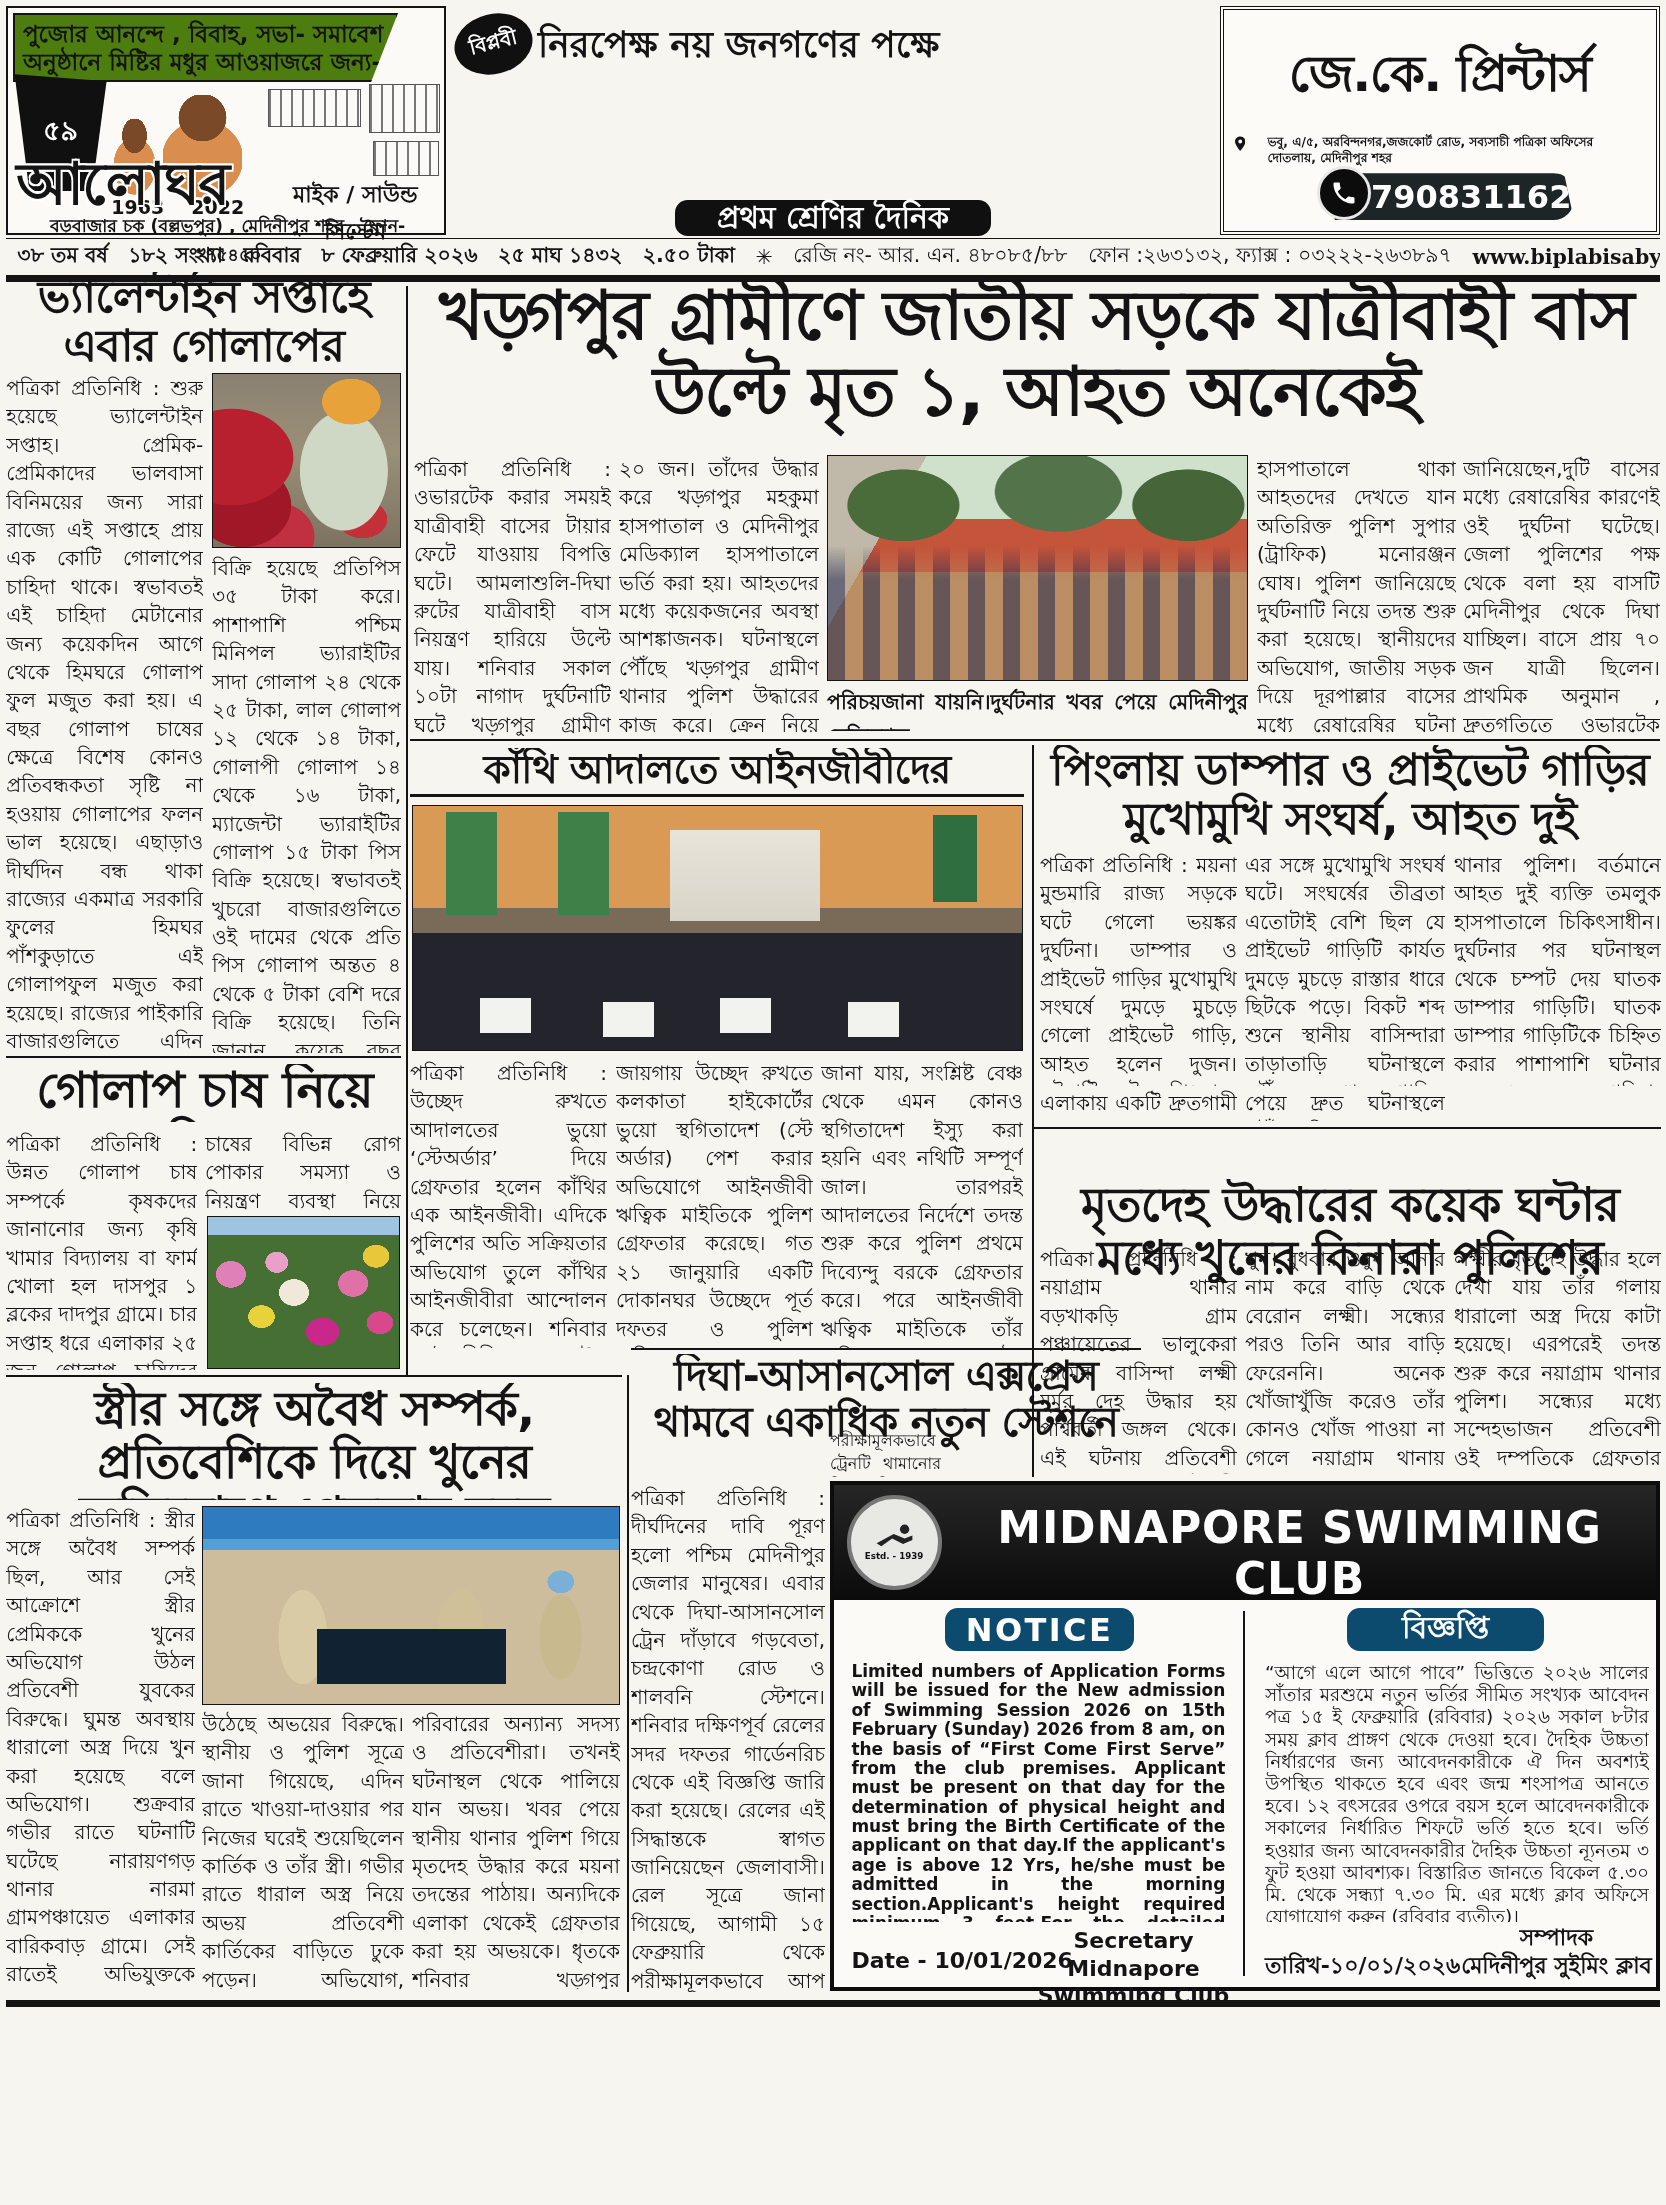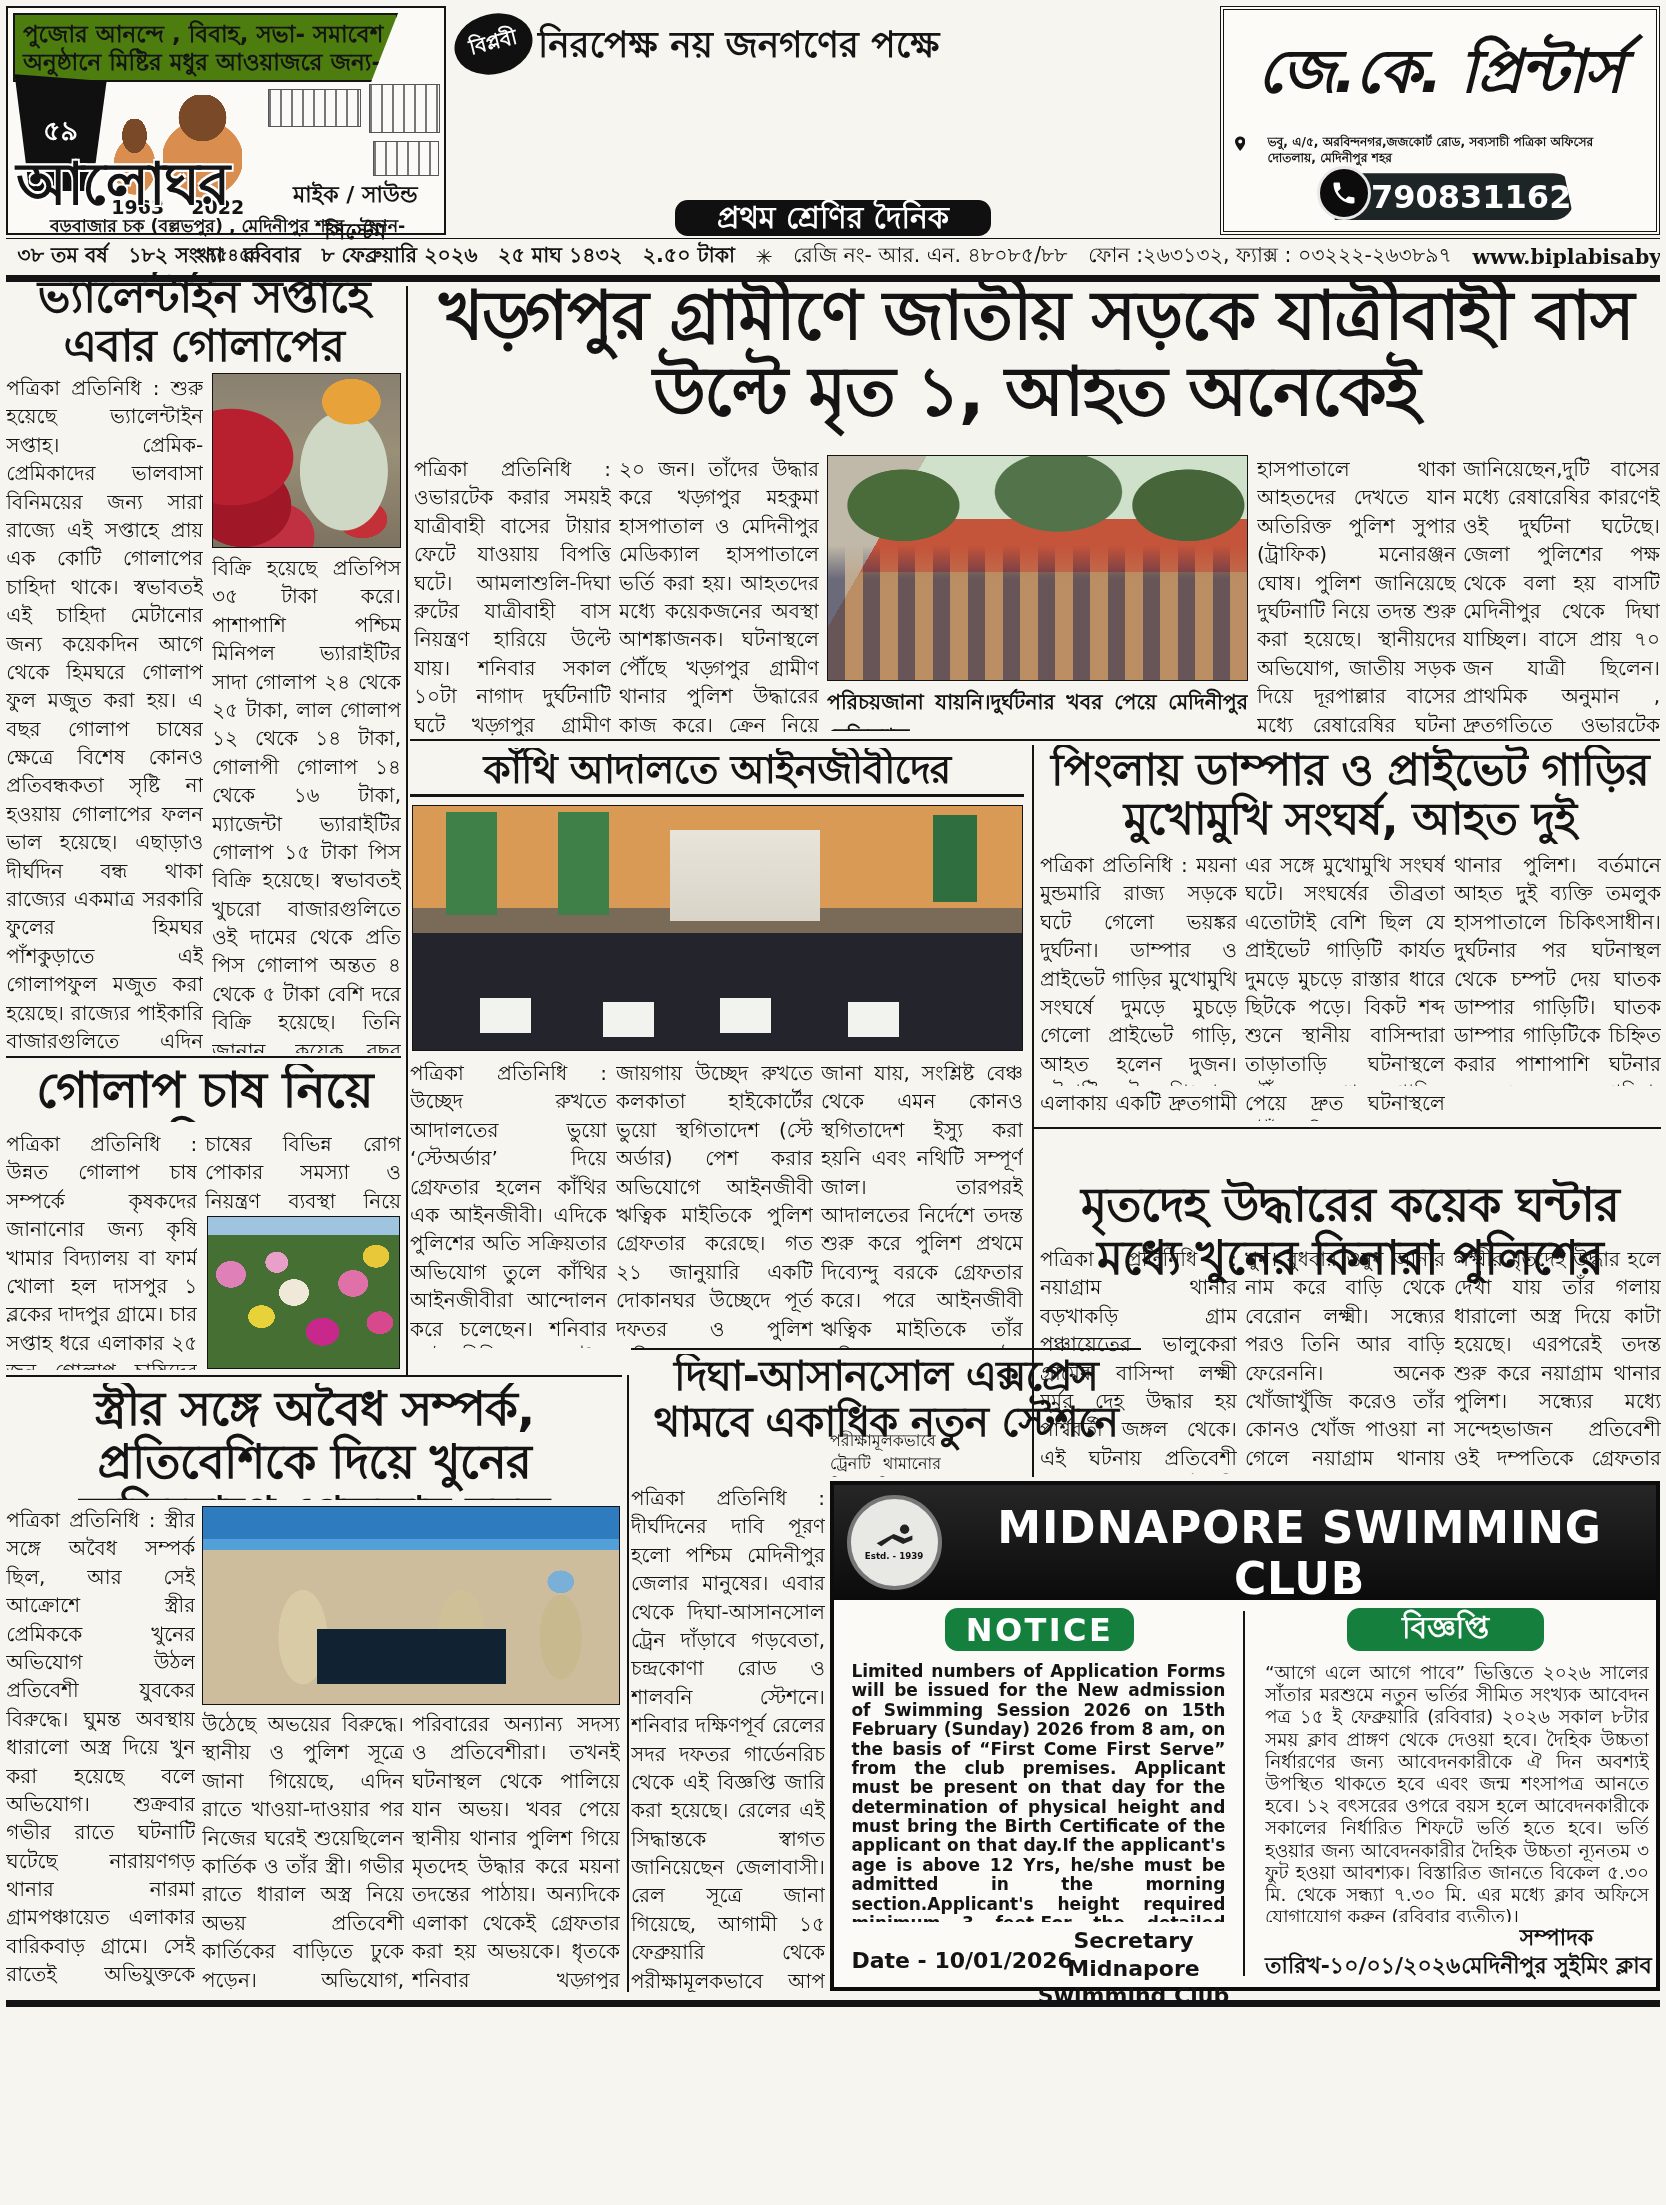--- a/index.html
+++ b/index.html
@@ -9,21 +9,21 @@
     font-family:"DejaVu Sans","Liberation Sans",sans-serif;
   }
   .abs{position:absolute;box-sizing:border-box;}
   .bt{font-size:20px;line-height:1.42;text-align:justify;overflow:hidden;}
   .hl{font-weight:bold;text-align:center;line-height:1.12;letter-spacing:-0.8px;overflow:hidden;}
   .vr{background:#141414;width:2.4px;}
   .hr{background:#141414;height:2.4px;}
   .dbl{border-top:5.5px solid #141414;border-bottom:2.4px solid #141414;height:4.7px;}
   .photo{border:1.6px solid #141414;overflow:hidden;}
   .cap{font-weight:bold;font-size:20.5px;text-align:justify;overflow:hidden;}
-  .pill{background:#15803d;color:#fff;font-weight:bold;border-radius:12.6px;display:flex;align-items:center;justify-content:center;}
+  .pill{background:#0c4a6e;color:#fff;font-weight:bold;border-radius:12.6px;display:flex;align-items:center;justify-content:center;}
   .ct{text-align:center;}
   .b{font-weight:bold;}
 
   
   #leftAd{border:2.4px solid #141414;background:#fbfaf6;}
   #rightAd{border:4.7px double #141414;background:#fcfbf8;text-align:center;}
   .banner{border:2.4px solid #141414;background:#4d7c0f;clip-path:polygon(0 0,100% 0,93% 100%,0 100%);
     font-weight:bold;font-size:23px;line-height:1.25;padding:4.7px 8px;}
   .badge59{background:#101010;color:#fff;text-align:center;clip-path:polygon(0 0,100% 6%,84% 100%,16% 100%);
     display:flex;flex-direction:column;justify-content:center;gap:1.6px;}
@@ -116,21 +116,21 @@
   <div class="abs b" style="left:6.3px;top:205px;width:426px;font-size:17.4px;text-align:center;">বড়বাজার চক (বল্লভপুর) , মেদিনীপুর শহর , ফোন- ২৭৫৪৫০</div>
 </div>
 
 <div class="abs" style="left:451px;top:6.3px;width:764px;height:229px;">
   <div class="mastBadge abs" style="left:3.2px;top:8px;width:79px;height:60px;font-size:20.5px;">বিপ্লবী</div>
   <div class="abs b" style="left:87px;top:11px;width:600px;font-size:36px;">নিরপেক্ষ নয় জনগণের পক্ষে</div>
   <div class="subPill abs ct" style="left:224px;top:194px;width:316px;height:36px;font-size:30px;line-height:36px;">প্রথম শ্রেণির দৈনিক</div>
 </div>
 
 <div id="rightAd" class="abs" style="left:1220px;top:6.3px;width:440px;height:229px;">
-  <div class="abs b ct" style="left:0;top:15px;width:431px;font-size:60px;letter-spacing:-1.6px;font-style:italic;">জে.কে. প্রিন্টার্স</div>
+  <div class="abs b ct" style="left:0;top:26px;width:431px;font-size:50px;letter-spacing:-1.6px;">জে.কে. প্রিন্টার্স</div>
   <div class="abs" style="left:11px;top:125px;width:410px;display:flex;gap:22px;align-items:flex-start;">
     <svg width="12.6" height="17.4" viewBox="0 0 16 22">
         <path d="M8 0C3.6 0 0 3.4 0 7.6 0 13.3 8 22 8 22s8-8.7 8-14.4C16 3.4 12.4 0 8 0zm0 10.6a3 3 0 1 1 0-6 3 3 0 0 1 0 6z" fill="#141414"></path>
       </svg>
     <span class="b" style="font-size:12.2px;text-align:left;line-height:1.3;">ভবু, এ/৫, অরবিন্দনগর,জজকোর্ট রোড, সব্যসাচী পত্রিকা অফিসের দোতলায়, মেদিনীপুর শহর</span>
   </div>
   <div class="phoneRibbon abs" style="left:101px;top:163px;width:249px;height:47px;padding-left:46px;">
     <span class="b" style="font-size:32px;">7908311620</span>
   </div>
   <div class="phCircle abs" style="left:93px;top:156px;width:54px;height:54px;">

